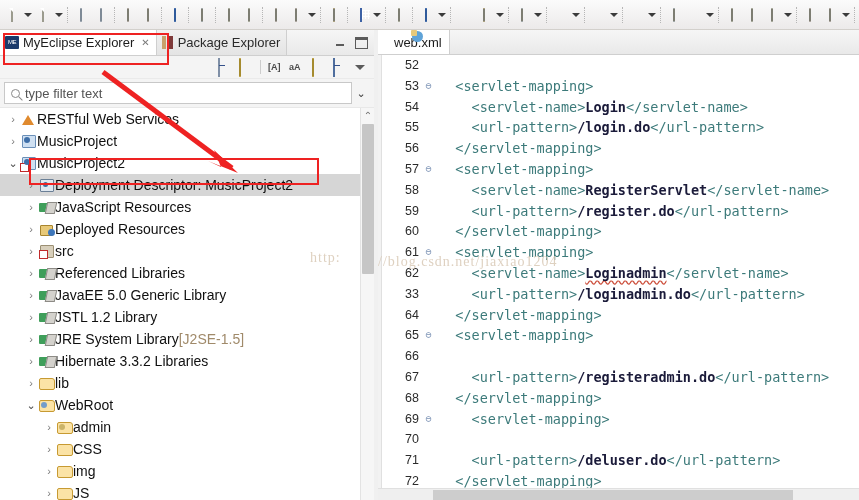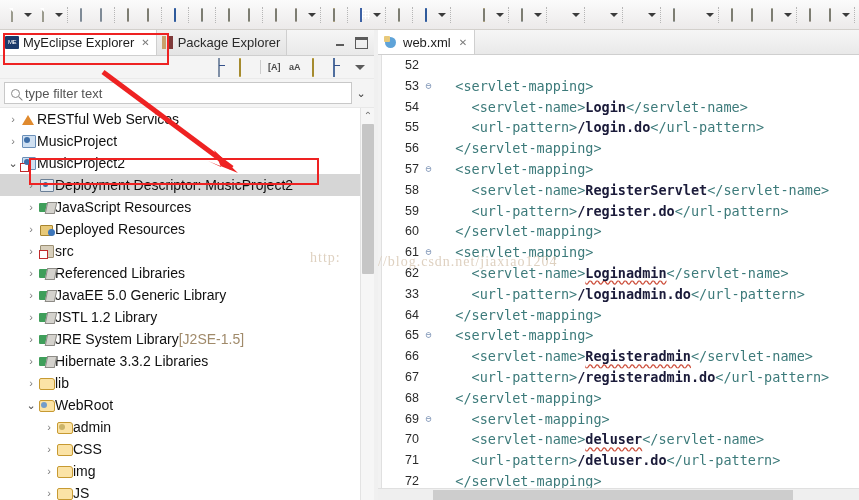--- a/index.html
+++ b/index.html
@@ -217,24 +217,24 @@
     background: #ffffff;
   }
   .etabbar {
     height: 25px;
     background: linear-gradient(#f6f6f6,#e9e9e9);
     display: flex; align-items: stretch;
     border-bottom: 1px solid #cfcfcf;
   }
   .etab {
     display:flex; align-items:center; gap:5px;
-    padding: 0 7px 0 6px;
+    padding: 0 7px 0 16px;
     background: #ffffff;
     border-right: 1px solid #cfcfcf;
-    font-size: 13px; color:#1d1d1d;
+    font-size: 13px; color:#1d1d1d;flex-direction:column;
   }
   .xml-icon { width:14px;height:13px;position:relative; }
   .xml-icon::before{content:"";position:absolute;left:1px;top:1px;width:11px;height:11px;border-radius:50%;background:#5fa3d8;}
   .xml-icon::after{content:"";position:absolute;left:0px;top:0px;width:6px;height:6px;background:#e8c97a;border-radius:1px;}
   .etab-rest { flex:1; background: linear-gradient(#f6f6f6,#e9e9e9); }
 
   .code-area {
     position: relative;
     height: 445px;
     background: #ffffff;
@@ -617,25 +617,25 @@
           <div class="cline"><span class="lnum">56</span><span class="fold"></span><span class="ctext"><span class="tg">  &lt;/servlet-mapping&gt;</span></span></div>
           <div class="cline"><span class="lnum">57</span><span class="fold">⊖</span><span class="ctext"><span class="tg">  &lt;servlet-mapping&gt;</span></span></div>
           <div class="cline"><span class="lnum">58</span><span class="fold"></span><span class="ctext"><span class="tg">    &lt;servlet-name&gt;</span><span class="vl">RegisterServlet</span><span class="tg">&lt;/servlet-name&gt;</span></span></div>
           <div class="cline"><span class="lnum">59</span><span class="fold"></span><span class="ctext"><span class="tg">    &lt;url-pattern&gt;</span><span class="vl">/register.do</span><span class="tg">&lt;/url-pattern&gt;</span></span></div>
           <div class="cline"><span class="lnum">60</span><span class="fold"></span><span class="ctext"><span class="tg">  &lt;/servlet-mapping&gt;</span></span></div>
           <div class="cline"><span class="lnum">61</span><span class="fold">⊖</span><span class="ctext"><span class="tg">  &lt;servlet-mapping&gt;</span></span></div>
           <div class="cline"><span class="lnum">62</span><span class="fold"></span><span class="ctext"><span class="tg">    &lt;servlet-name&gt;</span><span class="vl squig">Loginadmin</span><span class="tg">&lt;/servlet-name&gt;</span></span></div>
           <div class="cline"><span class="lnum">33</span><span class="fold"></span><span class="ctext"><span class="tg">    &lt;url-pattern&gt;</span><span class="vl">/loginadmin.do</span><span class="tg">&lt;/url-pattern&gt;</span></span></div>
           <div class="cline"><span class="lnum">64</span><span class="fold"></span><span class="ctext"><span class="tg">  &lt;/servlet-mapping&gt;</span></span></div>
           <div class="cline"><span class="lnum">65</span><span class="fold">⊖</span><span class="ctext"><span class="tg">  &lt;servlet-mapping&gt;</span></span></div>
-          <div class="cline"><span class="lnum">66</span><span class="fold"></span><span class="ctext"><span class="tg">    &lt;servlet-name&gt;</span><span class="vl squig">Registeradmin</span><span class="tg">&lt;/servlet-name&gt;</span></span></div>
+          <div class="cline"><span class="lnum">66</span><span class="fold"></span></div>
           <div class="cline"><span class="lnum">67</span><span class="fold"></span><span class="ctext"><span class="tg">    &lt;url-pattern&gt;</span><span class="vl">/registeradmin.do</span><span class="tg">&lt;/url-pattern&gt;</span></span></div>
           <div class="cline"><span class="lnum">68</span><span class="fold"></span><span class="ctext"><span class="tg">  &lt;/servlet-mapping&gt;</span></span></div>
           <div class="cline"><span class="lnum">69</span><span class="fold">⊖</span><span class="ctext"><span class="tg">    &lt;servlet-mapping&gt;</span></span></div>
-          <div class="cline"><span class="lnum">70</span><span class="fold"></span><span class="ctext"><span class="tg">    &lt;servlet-name&gt;</span><span class="vl squig">deluser</span><span class="tg">&lt;/servlet-name&gt;</span></span></div>
+          <div class="cline"><span class="lnum">70</span><span class="fold"></span></div>
           <div class="cline"><span class="lnum">71</span><span class="fold"></span><span class="ctext"><span class="tg">    &lt;url-pattern&gt;</span><span class="vl">/deluser.do</span><span class="tg">&lt;/url-pattern&gt;</span></span></div>
           <div class="cline"><span class="lnum">72</span><span class="fold"></span><span class="ctext"><span class="tg">  &lt;/servlet-mapping&gt;</span></span></div>
           <div class="cline"><span class="lnum">73</span><span class="fold"></span><span class="ctext"></span></div>
         </div>
       <div class="code-hscroll">
         <div class="code-hthumb"></div>
       </div>
     </div>
   </div>
 

